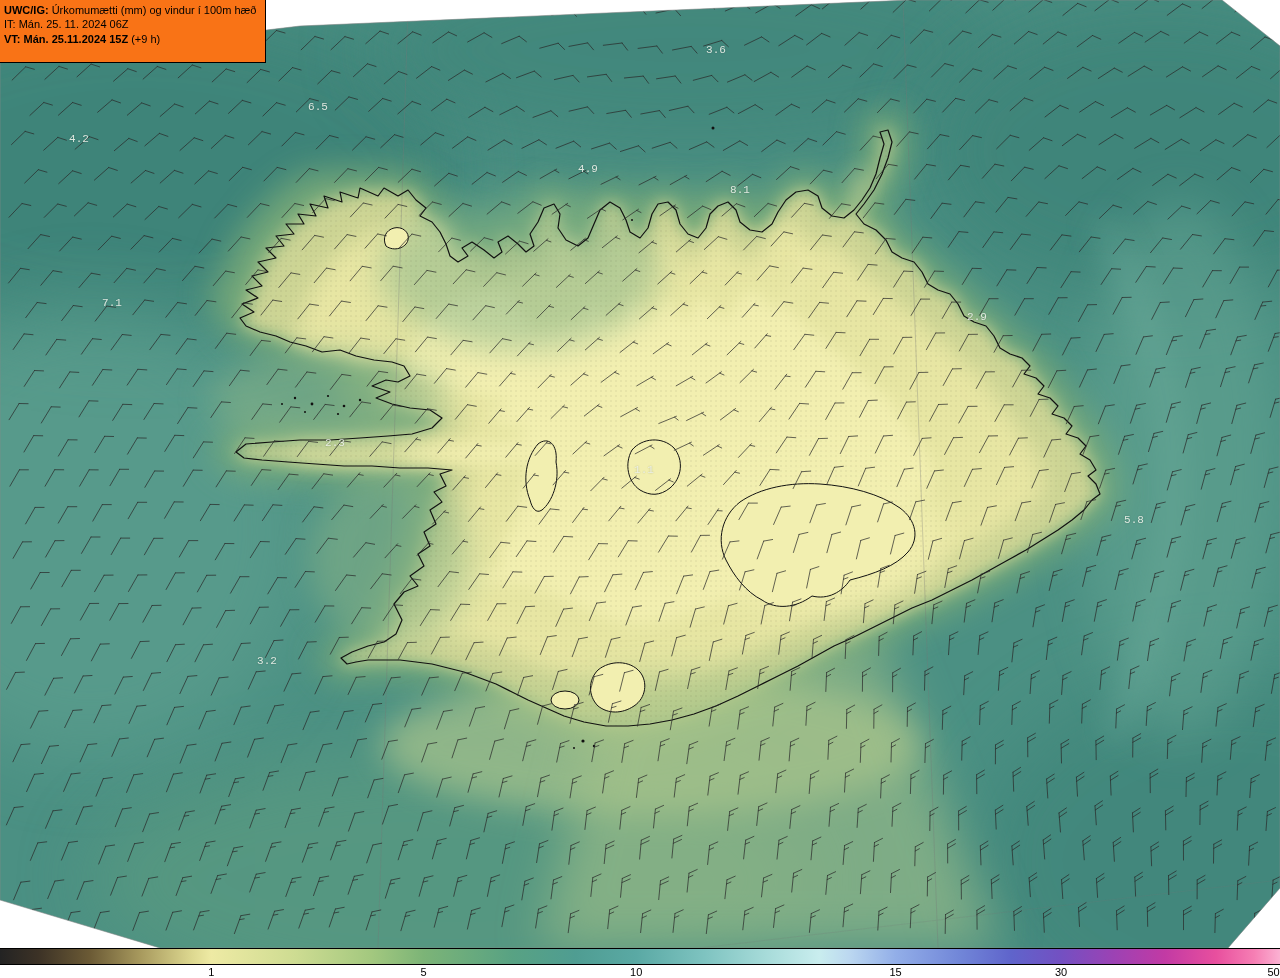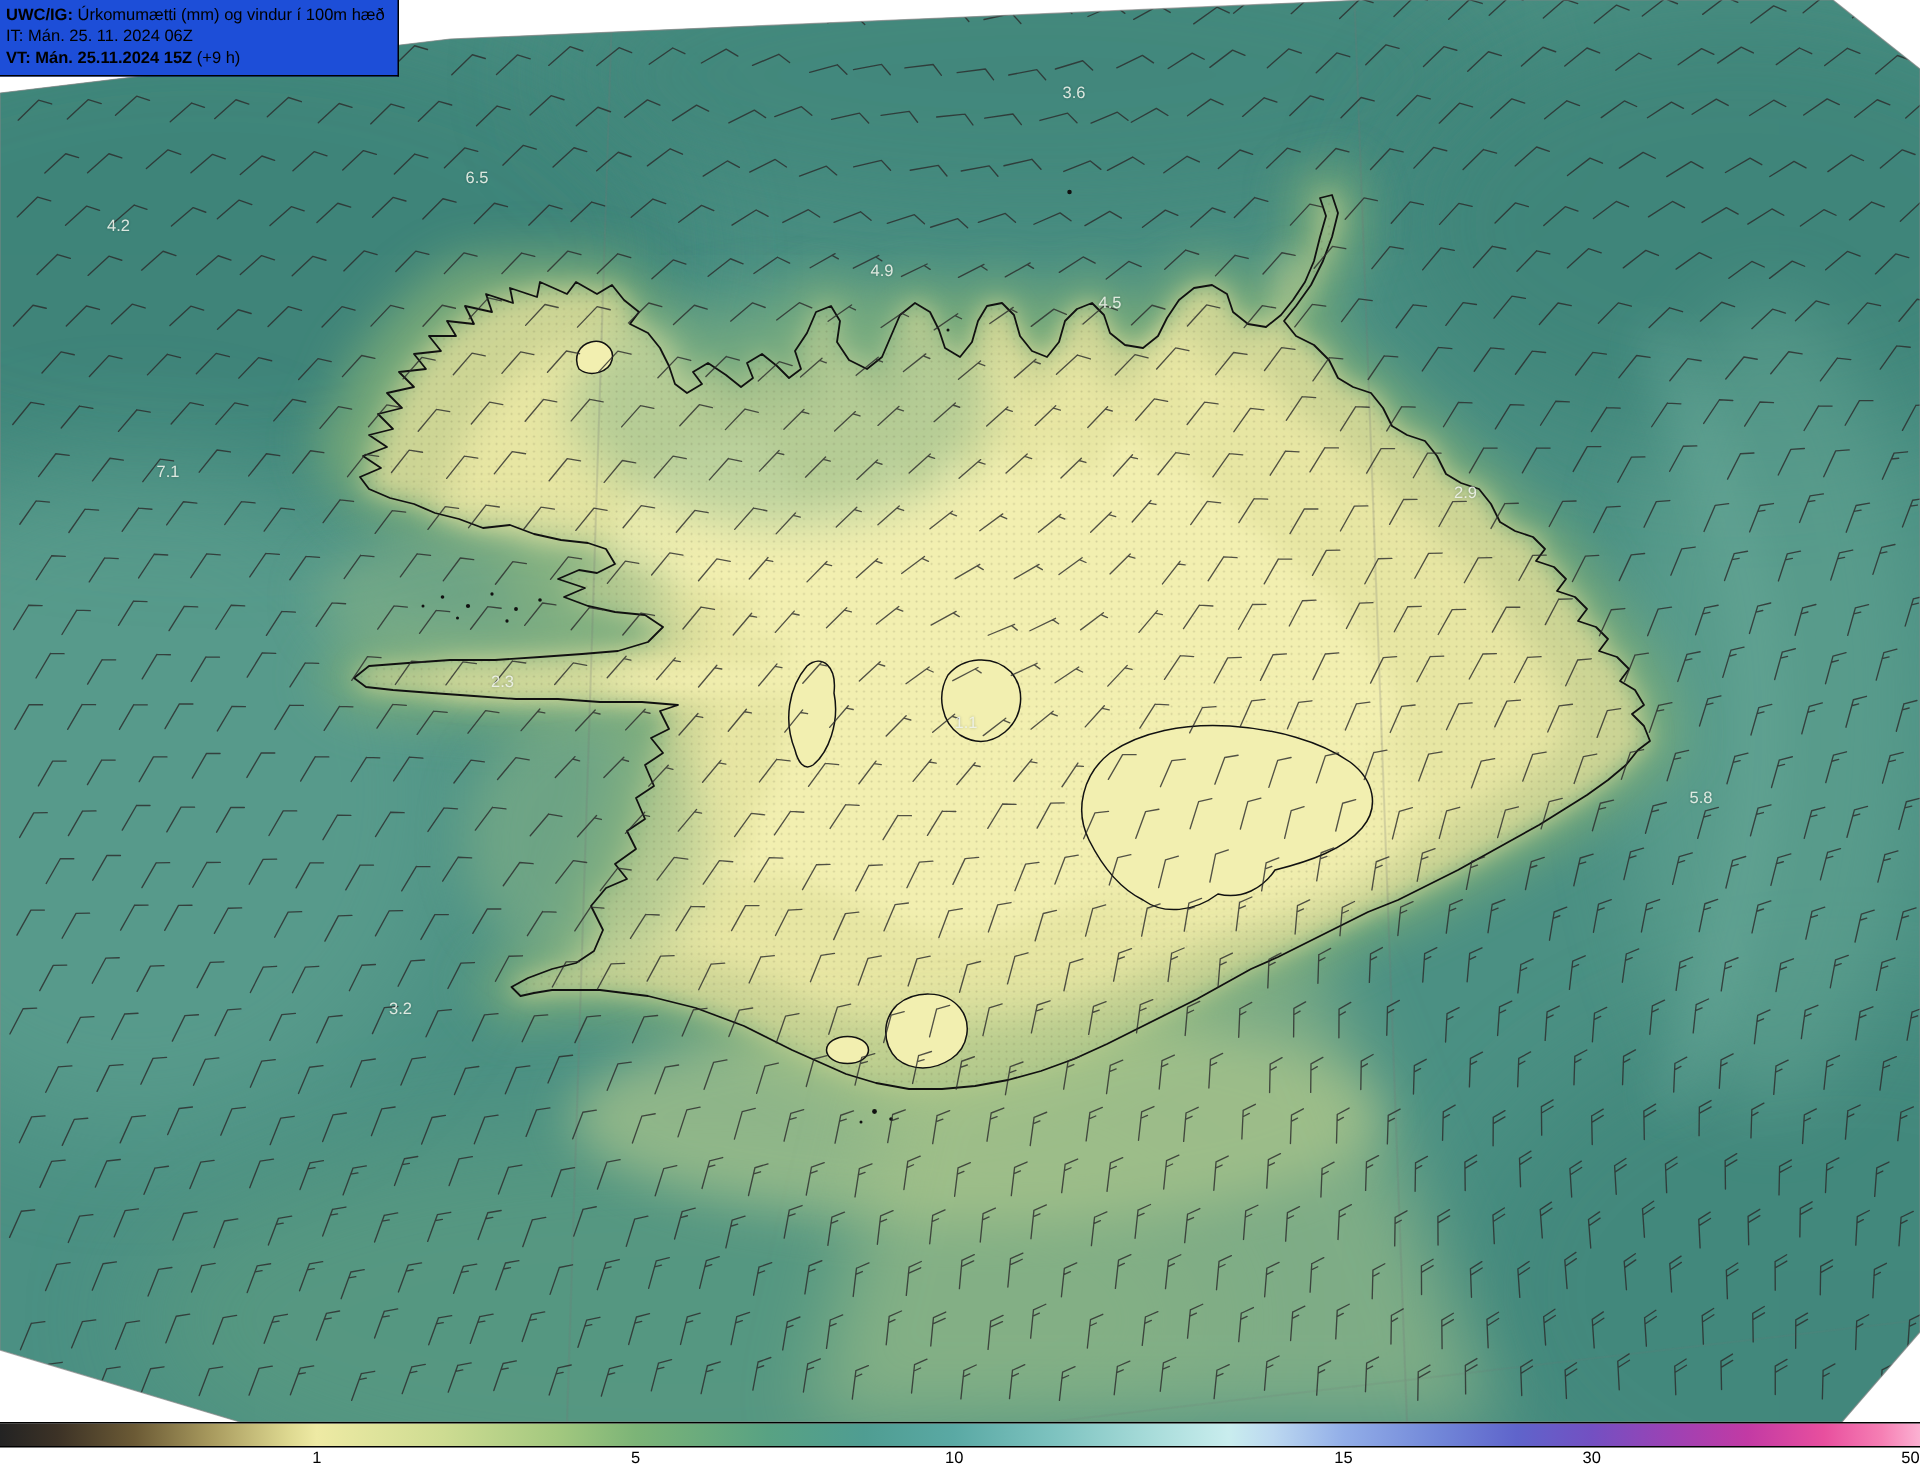--- a/index.html
+++ b/index.html
@@ -1,23 +1,23 @@
 <!DOCTYPE html>
 <html style="--ocean: #4b9083; --ocean-dark: #3e8378; --ocean-light: #63a493; --ocean-green: #5d9c80; --coast-green: #7fae78; --land-mid: #ccd494; --land-pale: #e9e7a4; --land-bright: #f2efb0; --plume: #a9c489; --barb: #2a2a2a; --value-label: #eef2ea; --coastline: #111111; --graticule: #777777;"><head>
 <meta charset="utf-8">
 <style>
   html,body{margin:0;padding:0;background:#ffffff;overflow:hidden;}
   body{width:1280px;height:978px;position:relative;font-family:"Liberation Sans","DejaVu Sans",sans-serif;}
   #map{position:absolute;left:0;top:0;width:1280px;height:948px;}
   #map svg{position:absolute;left:0;top:0;}
-  #labels{position:absolute;left:0;top:16px;width:1060px;height:948px;pointer-events:none;}
+  #labels{position:absolute;left:0;top:4px;width:1060px;height:948px;pointer-events:none;font-family:Liberation Mono, monospace;}
   .value-label{position:absolute;transform:translate(-50%,-50%);font-size:11px;color:var(--value-label,#eef2ea);
     opacity:.9;text-shadow:0 0 2px rgba(30,50,45,.35);white-space:nowrap;}
-  #infobox{position:absolute;left:0;top:0;background:#1d4ed8;border:1px solid #000;border-left:none;border-top:none;
-    padding:3px 9px 4px 4px;font-size:11px;line-height:1.3;color:#000;z-index:5;}
+  #infobox{position:absolute;left:0;top:0;background:#f97316;border:1px solid #000;border-left:none;border-top:none;
+    padding:3px 9px 16px 4px;font-size:11px;line-height:1.3;color:#000;z-index:5;}
   #infobox .b{font-weight:bold;}
   #colorbar{position:absolute;left:0;bottom:0;width:1280px;height:30px;background:#ffffff;}
   #cb-grad{position:absolute;left:0;top:0;width:1280px;height:17px;border-top:1px solid #000;border-bottom:1px solid #000;box-sizing:border-box;}
   .cb-tick{position:absolute;top:18px;transform:translateX(-50%);font-size:11px;color:#000;}
 </style>
 </head>
 <body>
 
 <div id="map">
   <svg width="1280" height="948" viewBox="0 0 1280 948">
@@ -132,21 +132,21 @@
     </g>
 
     <polygon points="0,62 300,26 910,0 1222,0 1280,46 1280,888 1228,948 160,948 0,900" fill="none" stroke="#888888" stroke-width="0.8" opacity=".7"></polygon>
   </svg>
 
   <div id="labels">
       <div class="value-label" style="left: 716px; top: 46px;">3.6</div>
       <div class="value-label" style="left: 318px; top: 103px;">6.5</div>
       <div class="value-label" style="left: 79px; top: 135px;">4.2</div>
       <div class="value-label" style="left: 588px; top: 165px;">4.9</div>
-      <div class="value-label" style="left: 740px; top: 186px;">4.5</div>
+      <div class="value-label" style="left: 740px; top: 186px;">8.1</div>
       <div class="value-label" style="left: 112px; top: 299px;">7.1</div>
       <div class="value-label" style="left: 977px; top: 313px;">2.9</div>
       <div class="value-label" style="left: 335px; top: 439px;">2.3</div>
       <div class="value-label" style="left: 644px; top: 466px;">1.1</div>
       <div class="value-label" style="left: 1134px; top: 516px;">5.8</div>
       <div class="value-label" style="left: 267px; top: 657px;">3.2</div>
     </div>
 
   <div id="infobox">
     <div class="info-line"><span class="b">UWC/IG:</span> <span>Úrkomumætti (mm) og vindur í 100m hæð</span></div>

